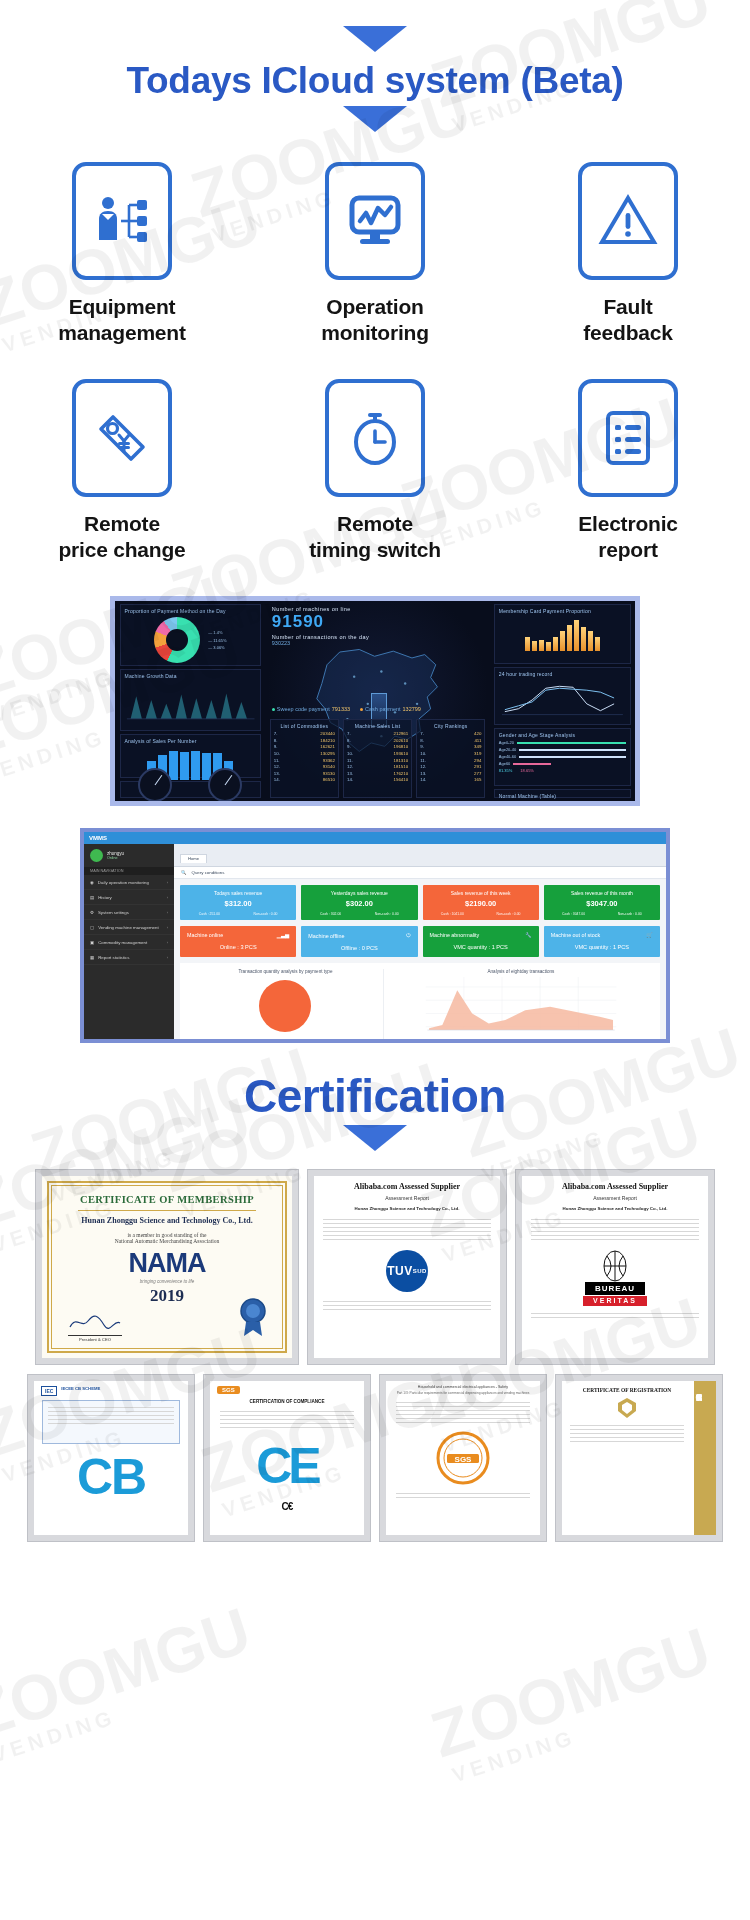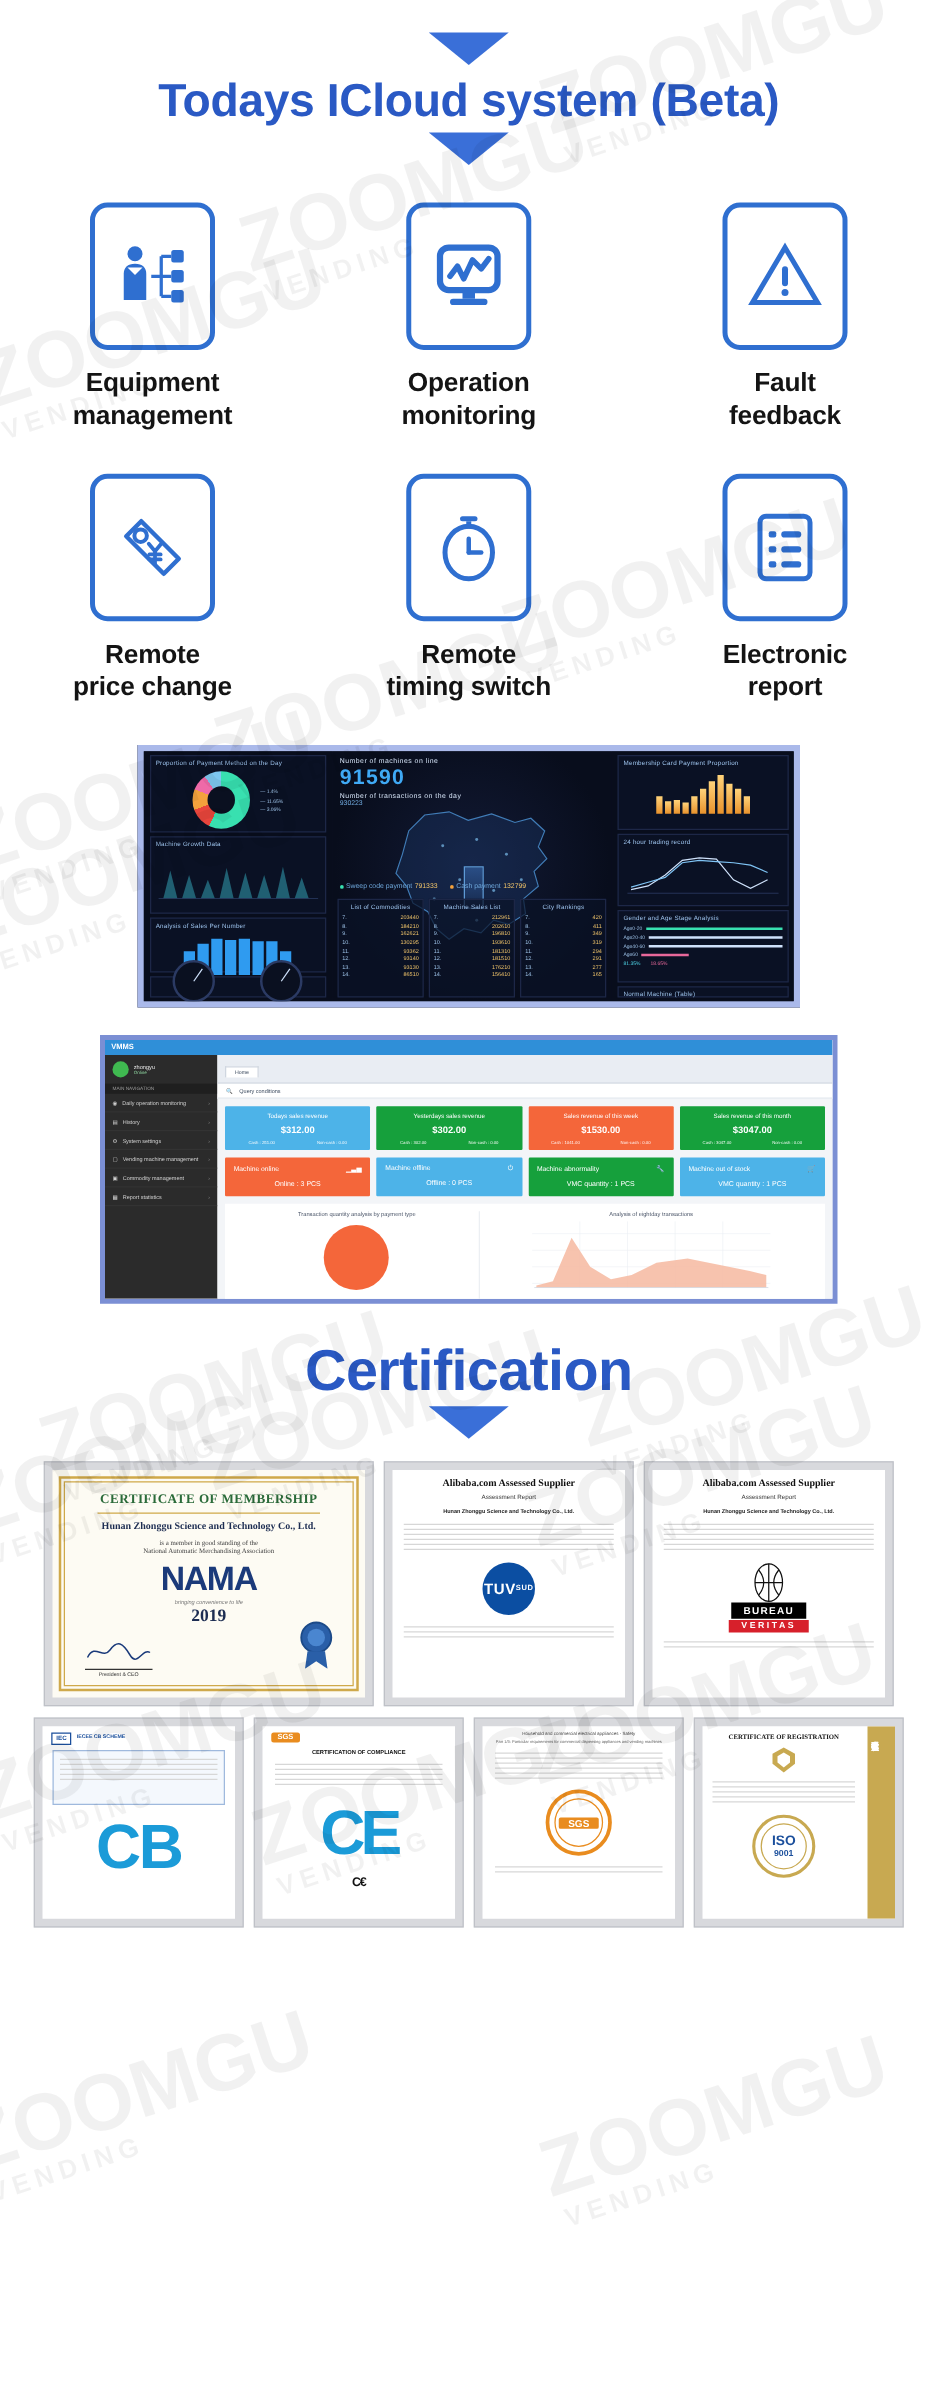--- a/index.html
+++ b/index.html
@@ -641,21 +641,21 @@
           <div class="kpi" style="background:#16a03c">
             <div class="k-t">Yesterdays sales revenue</div>
             <div class="k-v">$302.00</div>
             <div class="k-s">
                 <span>Cash : 302.00</span>
                 <span>Non-cash : 0.00</span>
               </div>
           </div>
           <div class="kpi" style="background:#f4663a">
             <div class="k-t">Sales revenue of this week</div>
-            <div class="k-v">$1530.00</div>
+            <div class="k-v">$2190.00</div>
             <div class="k-s">
                 <span>Cash : 1041.00</span>
                 <span>Non-cash : 0.00</span>
               </div>
           </div>
           <div class="kpi" style="background:#16a03c">
             <div class="k-t">Sales revenue of this month</div>
             <div class="k-v">$3047.00</div>
             <div class="k-s">
                 <span>Cash : 3047.00</span>
@@ -737,21 +737,21 @@
           <div class="cm-border"></div>
             <div class="cm-border2"></div>
           <div style="position:relative; padding:18px 14px 0; text-align:center;">
             <div style="font-family:'Liberation Serif',serif; font-size:10.5px; font-weight:700; color:#2b6b3a; letter-spacing:0.4px;">CERTIFICATE OF MEMBERSHIP</div>
             <div style="height:1px;background:#cfa94a; margin:5px 22px;"></div>
             <div style="font-family:'Liberation Serif',serif; font-size:8px; font-weight:700; color:#1d2d52; margin-top:5px; line-height:1.3;">Hunan Zhonggu Science and Technology Co., Ltd.</div>
             <div style="font-family:'Liberation Serif',serif; font-size:5.5px; color:#444; margin-top:5px;">is a member in good standing of the</div>
             <div style="font-family:'Liberation Serif',serif; font-size:5.5px; color:#444;">National Automatic Merchandising Association</div>
             <div class="nama" style="margin-top:4px;">NAMA</div>
             <div style="font-size:4.5px; color:#7a7a7a; font-style:italic;">bringing convenience to life</div>
-            <div style="font-family:'Liberation Serif',serif; font-size:14px; font-weight:700; color:#1d2d52; margin-top:2px;">2019</div>
+            <div style="font-family:'Liberation Serif',serif; font-size:17px; font-weight:700; color:#1d2d52; margin-top:2px;">2019</div>
           </div>
           <div style="position:absolute; left:26px; bottom:16px; text-align:center;">
             <svg width="54" height="18" viewBox="0 0 54 18">
               <path d="M2 14 C8 2, 14 16, 20 8 S30 2, 36 12 S46 6, 52 10" fill="none" stroke="#1a3a7a" stroke-width="1.2"></path>
             </svg>
             <div style="border-top:1px solid #333; font-size:4.2px; color:#333; padding-top:1px;">President &amp; CEO</div>
           </div>
           <div style="position:absolute; right:22px; bottom:18px;">
             <svg width="34" height="40" viewBox="0 0 34 40">
               <circle cx="17" cy="15" r="12" fill="#2a5fa8" stroke="#1c4a88" stroke-width="1.5"></circle>
@@ -901,28 +901,20 @@
                 <path d="M11 5 L16 8 V13 L11 17 L6 13 V8 Z" fill="#fff"></path>
               </svg>
             </div>
             <div class="ab-lines" style="padding:3px 2px;">
               <div class="ab-line"></div>
                 <div class="ab-line"></div>
                 <div class="ab-line"></div>
               <div class="ab-line"></div>
                 <div class="ab-line"></div>
             </div>
-            <div style="display:flex; justify-content:center; margin-top:2px;">
-              <svg width="54" height="54" viewBox="0 0 54 54">
-                <circle cx="27" cy="27" r="24" fill="none" stroke="#c8a951" stroke-width="2.5"></circle>
-                <circle cx="27" cy="27" r="18" fill="none" stroke="#c8a951" stroke-width="1"></circle>
-                <text x="27" y="26" font-size="11" font-weight="bold" fill="#1b4f9c" text-anchor="middle" font-family="Liberation Sans, sans-serif">ISO</text>
-                <text x="27" y="35" font-size="7" font-weight="bold" fill="#1b4f9c" text-anchor="middle" font-family="Liberation Sans, sans-serif">9001</text>
-              </svg>
-            </div>
           </div>
           <div class="iso-band">
             <div class="iso-txt">质量管理体系认证证书</div>
           </div>
         </div>
       </div>
 
     </div>
   </div>
 

